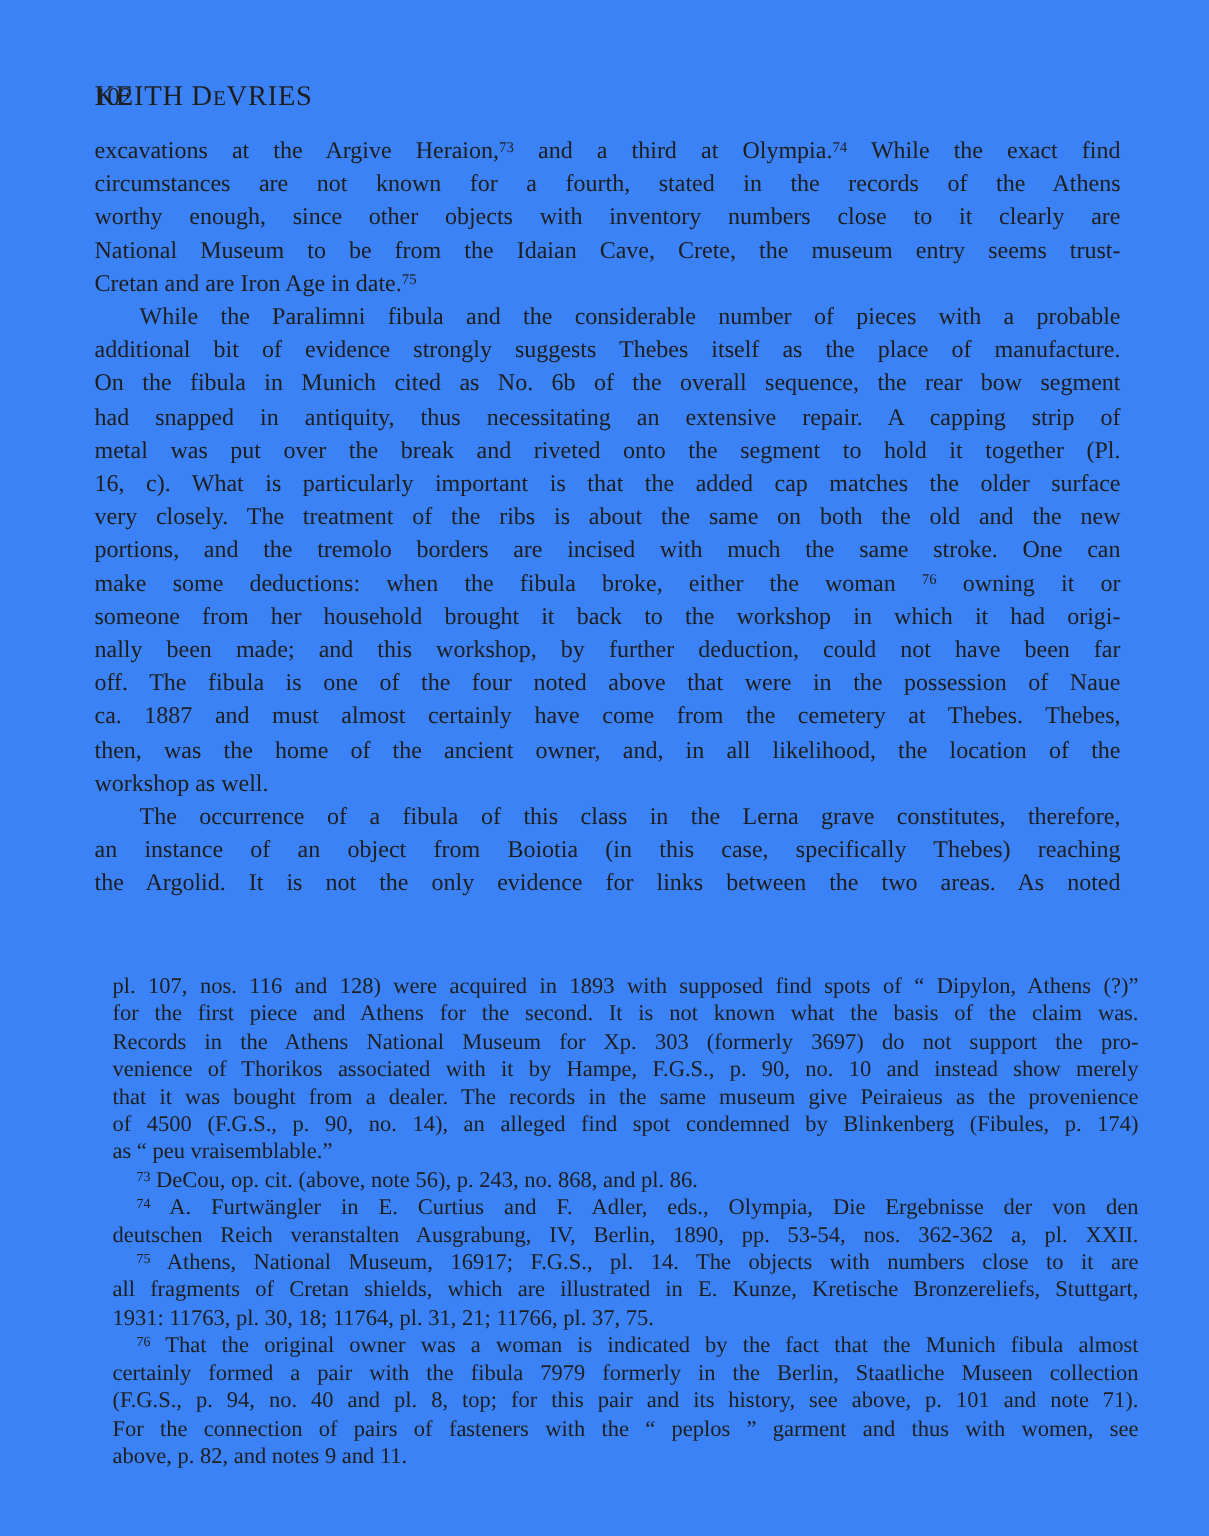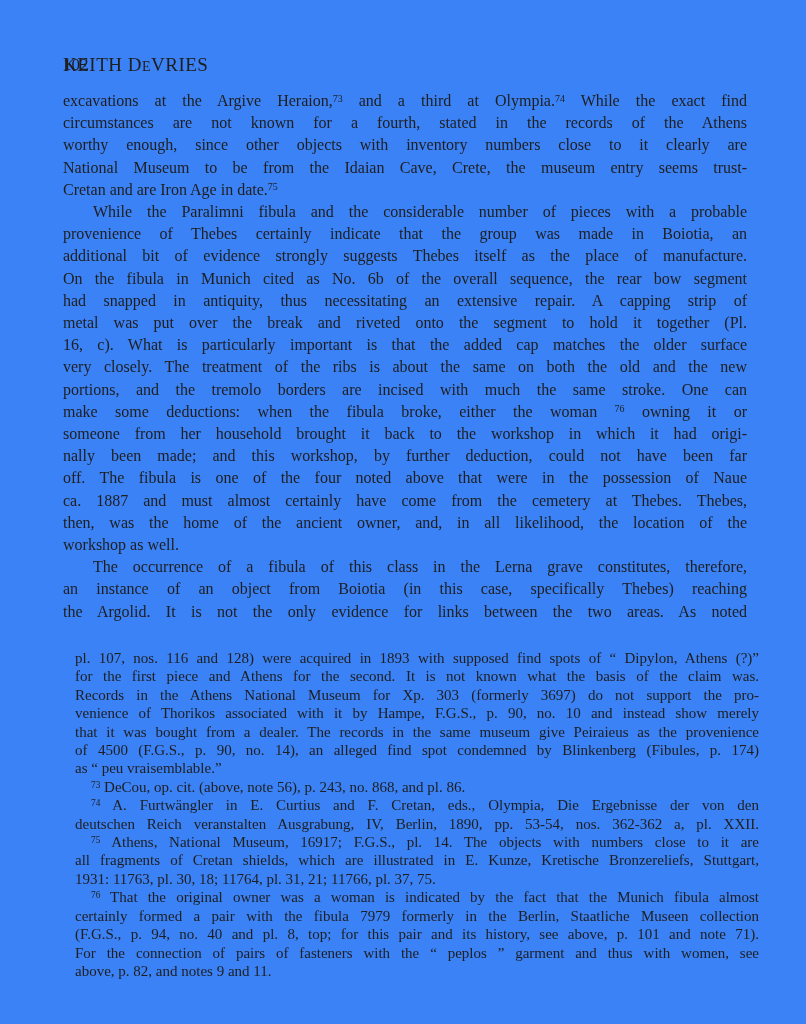--- a/index.html
+++ b/index.html
@@ -72,21 +72,20 @@
   <div class="body-text">
       <div class="para">
         <div class="line"><span>excavations at the Argive Heraion,</span><span class="sup">73</span><span> and a third at Olympia.</span><span class="sup">74</span><span> While the exact find</span></div>
         <div class="line"><span>circumstances are not known for a fourth, stated in the records of the Athens</span></div>
         <div class="line"><span>worthy enough, since other objects with inventory numbers close to it clearly are</span></div>
         <div class="line"><span>National Museum to be from the Idaian Cave, Crete, the museum entry seems trust-</span></div>
         <div class="line end"><span>Cretan and are Iron Age in date.</span><span class="sup">75</span></div>
       </div>
       <div class="para">
         <div class="line indent"><span>While the Paralimni fibula and the considerable number of pieces with a probable</span></div>
-        <div class="line"><span>provenience of Thebes certainly indicate that the group was made in Boiotia, an</span></div>
         <div class="line"><span>additional bit of evidence strongly suggests Thebes itself as the place of manufacture.</span></div>
         <div class="line"><span>On the fibula in Munich cited as No. 6b of the overall sequence, the rear bow segment</span></div>
         <div class="line"><span>had snapped in antiquity, thus necessitating an extensive repair. A capping strip of</span></div>
         <div class="line"><span>metal was put over the break and riveted onto the segment to hold it together (Pl.</span></div>
         <div class="line"><span>16, c). What is particularly important is that the added cap matches the older surface</span></div>
         <div class="line"><span>very closely. The treatment of the ribs is about the same on both the old and the new</span></div>
         <div class="line"><span>portions, and the tremolo borders are incised with much the same stroke. One can</span></div>
         <div class="line"><span>make some deductions: when the fibula broke, either the woman </span><span class="sup">76</span><span> owning it or</span></div>
         <div class="line"><span>someone from her household brought it back to the workshop in which it had origi-</span></div>
         <div class="line"><span>nally been made; and this workshop, by further deduction, could not have been far</span></div>
@@ -108,21 +107,21 @@
         <div class="line"><span>Records in the Athens National Museum for </span><span class="it">Xp.</span><span> 303 (formerly 3697) do not support the pro-</span></div>
         <div class="line"><span>venience of Thorikos associated with it by Hampe, </span><span class="it">F.G.S.</span><span>, p. 90, no. 10 and instead show merely</span></div>
         <div class="line"><span>that it was bought from a dealer. The records in the same museum give Peiraieus as the provenience</span></div>
         <div class="line"><span>of 4500 (</span><span class="it">F.G.S.</span><span>, p. 90, no. 14), an alleged find spot condemned by Blinkenberg (</span><span class="it">Fibules</span><span>, p. 174)</span></div>
         <div class="line end"><span>as “ peu vraisemblable.”</span></div>
       </div>
       <div class="para">
         <div class="line end indent"><span class="sup">73</span><span> DeCou, </span><span class="it">op. cit.</span><span> (above, note 56), p. 243, no. 868, and pl. 86.</span></div>
       </div>
       <div class="para">
-        <div class="line indent"><span class="sup">74</span><span> A. Furtwängler in E. Curtius and F. Cretan, eds., </span><span class="it">Olympia, Die Ergebnisse der von den</span></div>
+        <div class="line indent"><span class="sup">74</span><span> A. Furtwängler in E. Curtius and F. Adler, eds., </span><span class="it">Olympia, Die Ergebnisse der von den</span></div>
         <div class="line"><span class="it">deutschen Reich veranstalten Ausgrabung</span><span>, IV, Berlin, 1890, pp. 53-54, nos. 362-362 a, pl. XXII.</span></div>
       </div>
       <div class="para">
         <div class="line indent"><span class="sup">75</span><span> Athens, National Museum, 16917; </span><span class="it">F.G.S.</span><span>, pl. 14. The objects with numbers close to it are</span></div>
         <div class="line"><span>all fragments of Cretan shields, which are illustrated in E. Kunze, </span><span class="it">Kretische Bronzereliefs</span><span>, Stuttgart,</span></div>
         <div class="line end"><span>1931: 11763, pl. 30, 18; 11764, pl. 31, 21; 11766, pl. 37, 75.</span></div>
       </div>
       <div class="para">
         <div class="line indent"><span class="sup">76</span><span> That the original owner was a woman is indicated by the fact that the Munich fibula almost</span></div>
         <div class="line"><span>certainly formed a pair with the fibula 7979 formerly in the Berlin, Staatliche Museen collection</span></div>

